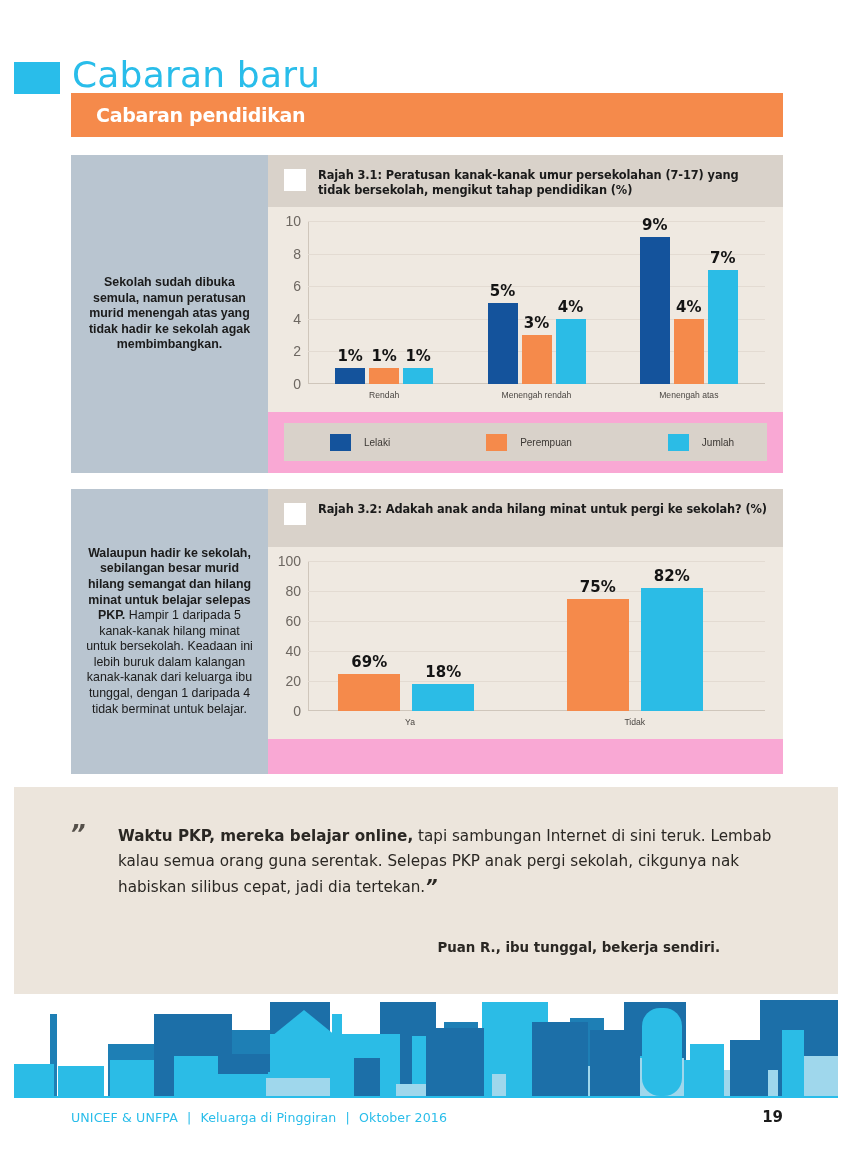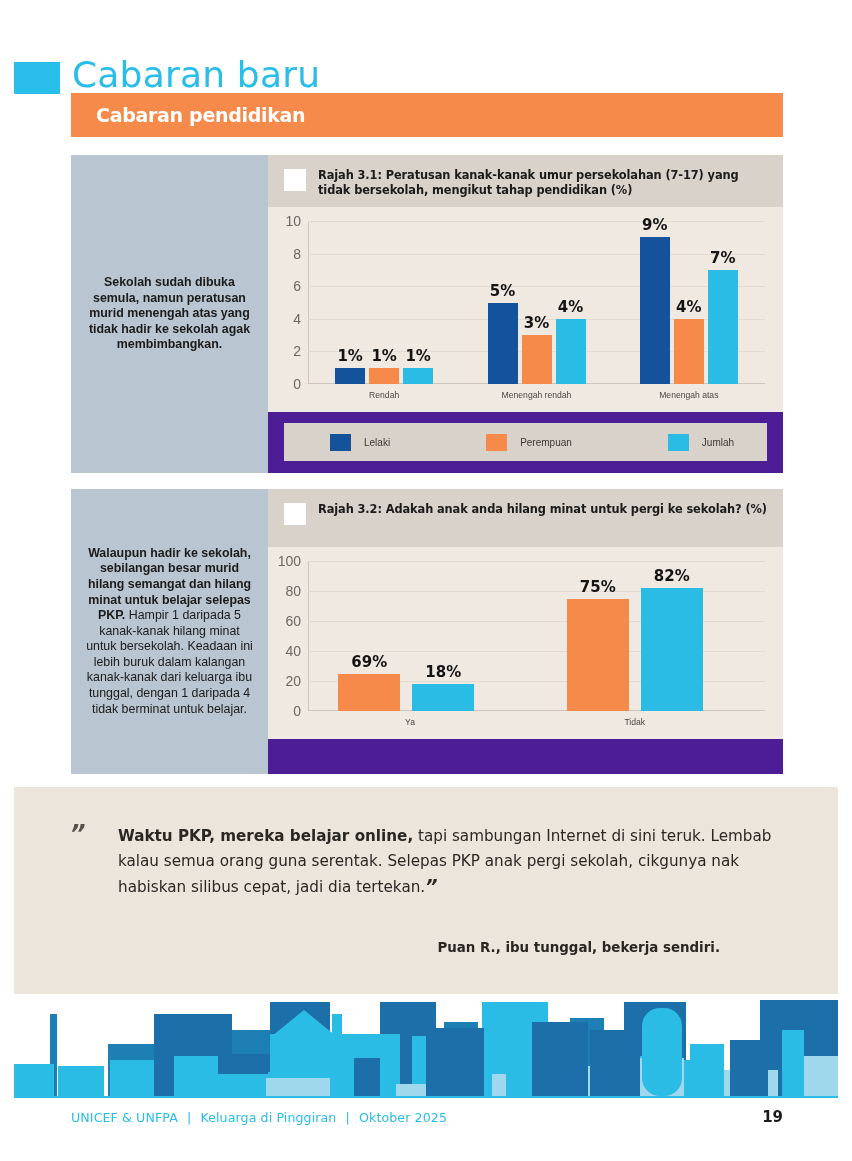--- a/index.html
+++ b/index.html
@@ -26,21 +26,21 @@
   #panel1{top:155px;height:318px;}
   #panel2{top:489px;height:285px;}
 
   .panel-side{width:197px;background:#b9c5d0;display:flex;align-items:center;justify-content:center;
     box-sizing:border-box;padding:12px 14px;}
   .side-text{font-size:12.4px;line-height:15.6px;color:#1b1b1b;text-align:center;
     font-family:"Liberation Sans", sans-serif;}
   .side-text b{font-weight:bold;}
   .side-text .reg{font-weight:normal;}
 
-  .panel-main{flex:1;background:#4c1d95;position:relative;}
+  .panel-main{flex:1;background:#f9a8d4;position:relative;}
   .fig-head{background:#d9d2ca;display:flex;align-items:flex-start;padding:13px 16px 12px 16px;box-sizing:border-box;}
   #panel1 .fig-head{height:52px;}
   #panel2 .fig-head{height:58px;}
   .fig-bullet{width:22px;height:22px;background:#ffffff;flex:0 0 22px;margin-right:12px;margin-top:1px;}
   .fig-title{font-size:11.4px;line-height:14.5px;font-weight:bold;color:#1b1b1b;
     font-family:"DejaVu Sans", sans-serif;letter-spacing:-0.1px;}
 
   
   .chart-wrap{position:relative;background:#efe9e1;}
   #chart1{height:205px;}
@@ -272,15 +272,15 @@
     <rect x="768" y="30" width="22" height="66" fill="#2bbce6"></rect>
   </g>
 </svg>
 
 <div class="footer-rule"></div>
 <div class="footer">
   <span>UNICEF &amp; UNFPA</span>
   <span class="sep">|</span>
   <span>Keluarga di Pinggiran</span>
   <span class="sep">|</span>
-  <span>Oktober 2025</span>
+  <span>Oktober 2016</span>
 </div>
 <div class="page-num">19</div>
 
 </body></html>

